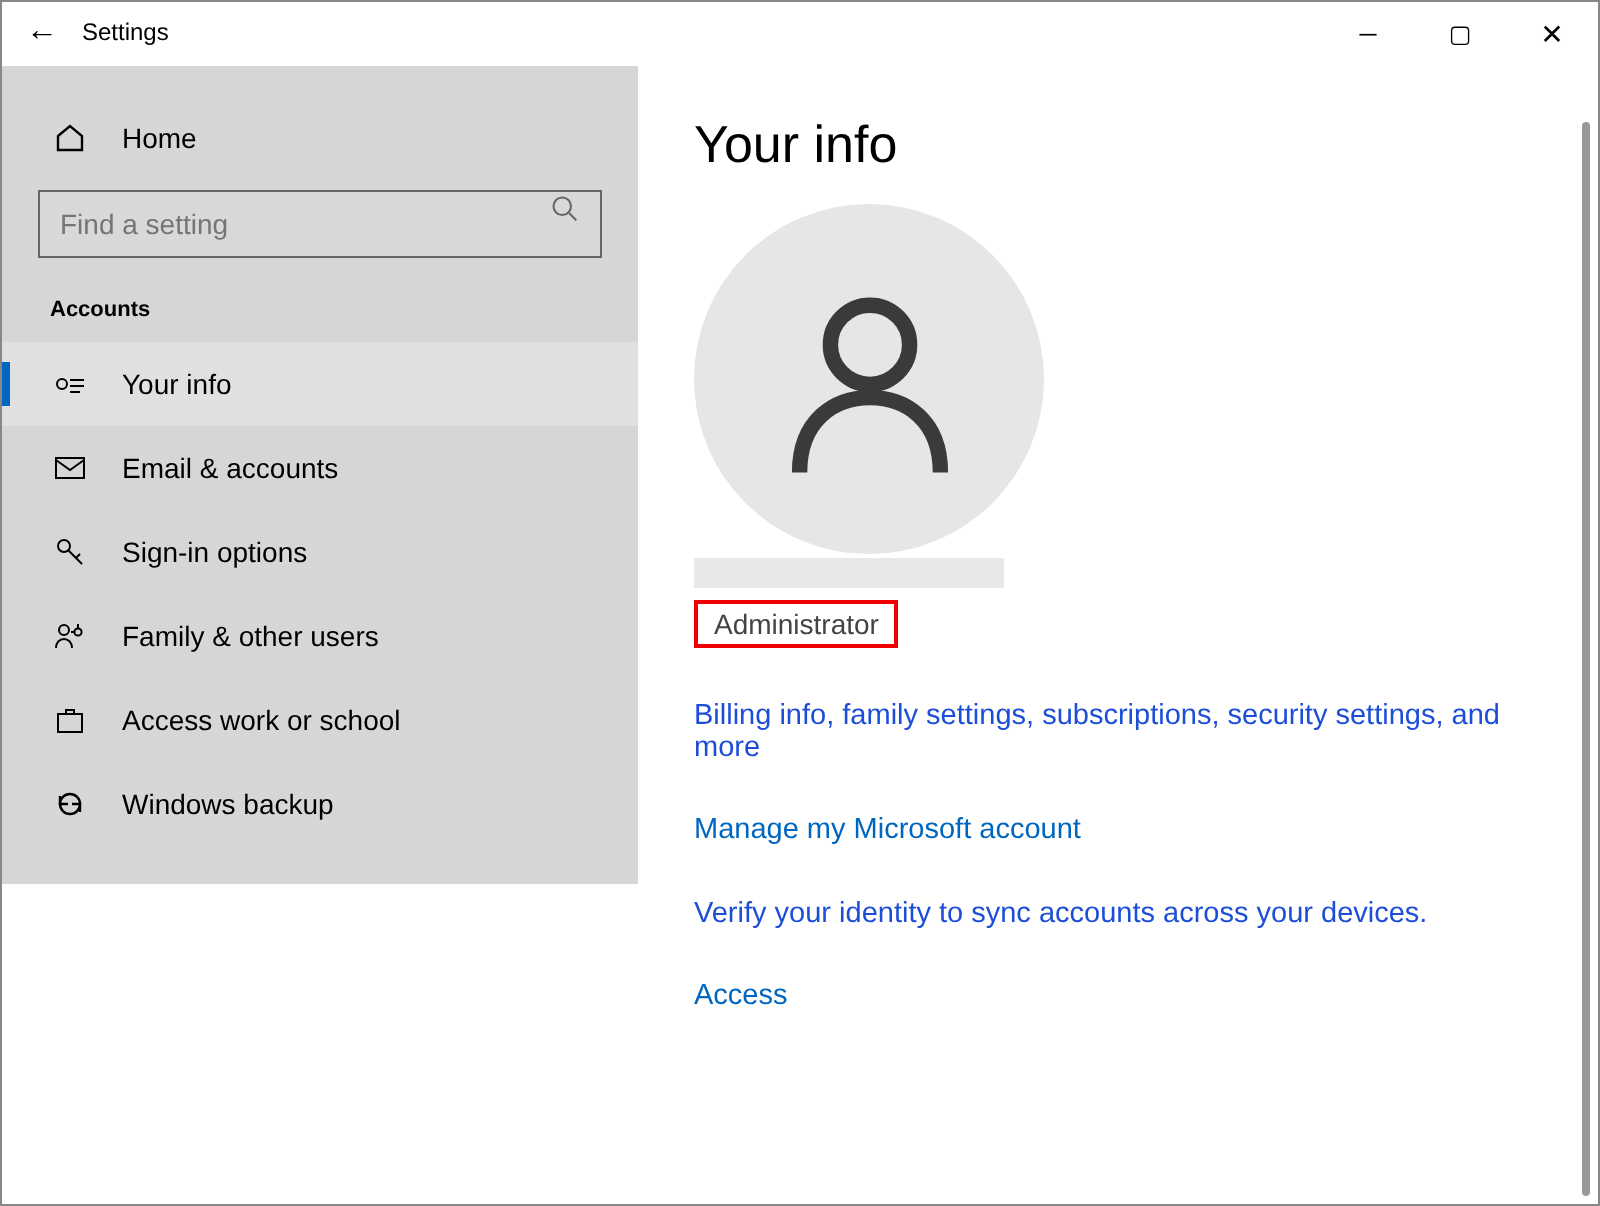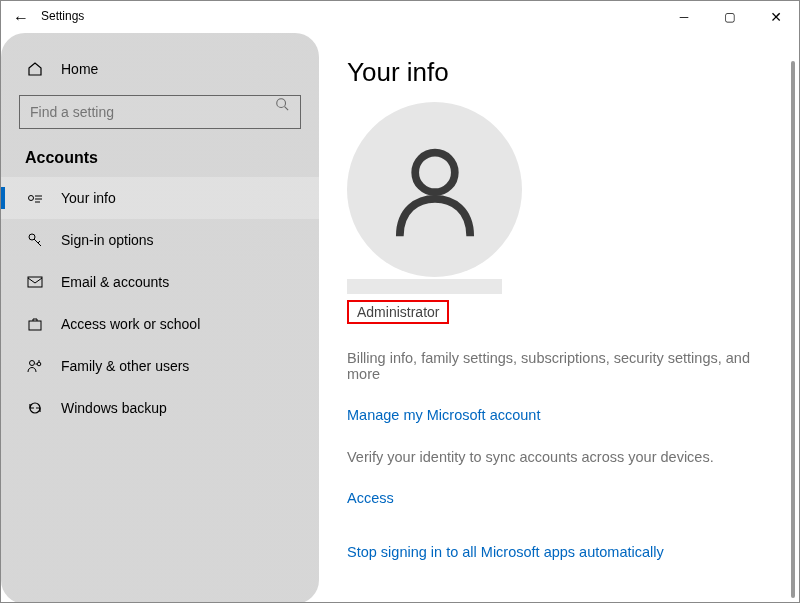--- a/index.html
+++ b/index.html
@@ -6,38 +6,38 @@
     body { width: 800px; height: 603px; overflow: hidden; background: #fff; border: 1px solid #888; position: relative; }
 
     .title-bar { position: absolute; top: 0; left: 0; right: 0; height: 32px; display: flex; align-items: center; justify-content: flex-end; }
     .title-left { position: absolute; left: 12px; top: 6px; display: flex; align-items: center; gap: 12px; color: #000; }
     .title-left .back { font-size: 16px; }
     .title-left .title-text { font-size: 12px; text-align: center; }
     .win-controls { display: flex; }
     .win-btn { width: 46px; height: 32px; display: flex; align-items: center; justify-content: center; font-size: 12px; color: #000; }
     .win-btn.close { font-size: 14px; }
 
-    .sidebar { position: absolute; top: 32px; left: 0; width: 318px; height: 571px; background: linear-gradient(rgba(200,200,200,0.55), rgba(200,200,200,0.55)), #e8e8e8; padding-top: 18px; border-radius: 24px; }
+    .sidebar { position: absolute; top: 32px; left: 0; width: 318px; height: 409px; background: linear-gradient(rgba(200,200,200,0.55), rgba(200,200,200,0.55)), #e8e8e8; padding-top: 18px; }
     .home-row { display: flex; align-items: center; gap: 18px; padding: 10px 26px; font-size: 14px; color: #000; }
     .search-wrap { margin: 8px 18px 2px 18px; }
     .search-box { display: flex; justify-content: space-between; border: 1px solid #666; height: 34px; padding: 0 10px; background: rgba(255,255,255,0.05); }
     .search-box input { border: none; outline: none; background: transparent; font-size: 14px; width: 85%; color: #555; }
-    .section-title { padding: 18px 24px 10px 24px; font-size: 16px; font-weight: 600; color: #000; }
+    .section-title { padding: 18px 24px 10px 24px; font-size: 11px; font-weight: 600; color: #000; }
     .nav-item { display: flex; align-items: center; gap: 18px; padding: 13px 26px; font-size: 14px; color: #000; position: relative; }
     .nav-item.active::before { content: ""; position: absolute; left: 0; top: 10px; bottom: 10px; width: 4px; background: #0067c0; }
     .nav-item.active { background: rgba(255,255,255,0.25); }
     .icon { width: 16px; height: 16px; display: inline-flex; align-items: center; justify-content: center; color: #000; flex-shrink: 0; }
 
     .content { position: absolute; top: 36px; left: 318px; right: 0; bottom: 0; padding: 20px 28px; overflow-y: auto; }
     .page-heading { font-size: 26px; font-weight: 400; margin-bottom: 14px; }
     .avatar { width: 175px; height: 175px; border-radius: 50%; background: #e6e6e6; display: flex; align-items: center; justify-content: center; }
     .user-name { font-size: 26px; font-weight: 600; margin-top: 14px; }
     .redact { width: 155px; height: 15px; background: #e8e8e8; margin-top: 2px; }
     .role-box { display: inline-block; border: 2px solid #e00; padding: 2px 8px; margin-top: 6px; font-size: 14px; color: #444; }
-    .body-text { font-size: 14.5px; color: #737373; margin-top: 26px; }
+    .body-text { font-size: 14.5px; color: #1d4ed8; margin-top: 26px; }
     .link { font-size: 14.5px; color: #0067c0; margin-top: 25px; cursor: pointer; }
     .scroll-hint { position: absolute; right: 4px; top: 60px; bottom: 4px; width: 4px; background: #999; border-radius: 2px; }
   </style>
 </head>
 <body>
 
 <div class="title-bar">
   <div class="title-left">
     <span class="back">←</span>
     <span class="title-text">Settings</span>
@@ -81,58 +81,58 @@
           <line x1="8" y1="9" x2="15" y2="9"></line>
           <line x1="8" y1="12" x2="13" y2="12"></line>
         </svg>
     </span>
     <span>Your info</span>
   </div>
 
   <div class="nav-item">
     <span class="icon">
       <svg viewBox="0 0 16 16" width="16" height="16" fill="none" stroke="currentColor" stroke-width="1">
-          <circle cx="5" cy="5" r="3"></circle>
-          <path d="M7 7 L14 14 M11 11 L13 9"></path>
-        </svg>
-    </span>
-    <span>Sign-in options</span>
-  </div>
-
-  <div class="nav-item">
-    <span class="icon">
-      <svg viewBox="0 0 16 16" width="16" height="16" fill="none" stroke="currentColor" stroke-width="1">
           <rect x="1" y="3" width="14" height="10"></rect>
           <path d="M1 4 L8 9 L15 4"></path>
         </svg>
     </span>
     <span>Email &amp; accounts</span>
   </div>
 
   <div class="nav-item">
     <span class="icon">
       <svg viewBox="0 0 16 16" width="16" height="16" fill="none" stroke="currentColor" stroke-width="1">
-          <rect x="2" y="5" width="12" height="9"></rect>
-          <path d="M6 5 V3 H10 V5"></path>
+          <circle cx="5" cy="5" r="3"></circle>
+          <path d="M7 7 L14 14 M11 11 L13 9"></path>
         </svg>
     </span>
-    <span>Access work or school</span>
+    <span>Sign-in options</span>
   </div>
 
   <div class="nav-item">
     <span class="icon">
       <svg viewBox="0 0 16 16" width="16" height="16" fill="none" stroke="currentColor" stroke-width="1">
           <circle cx="5" cy="5" r="2.5"></circle>
           <path d="M1 14 C1 11 3 9.5 5 9.5 C7 9.5 9 11 9 14"></path>
           <circle cx="12" cy="6" r="1.8"></circle>
           <line x1="12" y1="2" x2="12" y2="4"></line>
           <line x1="10" y1="6" x2="8.5" y2="6"></line>
         </svg>
     </span>
     <span>Family &amp; other users</span>
+  </div>
+
+  <div class="nav-item">
+    <span class="icon">
+      <svg viewBox="0 0 16 16" width="16" height="16" fill="none" stroke="currentColor" stroke-width="1">
+          <rect x="2" y="5" width="12" height="9"></rect>
+          <path d="M6 5 V3 H10 V5"></path>
+        </svg>
+    </span>
+    <span>Access work or school</span>
   </div>
 
   <div class="nav-item">
     <span class="icon">
       <svg viewBox="0 0 16 16" width="16" height="16" fill="none" stroke="currentColor" stroke-width="1.2">
           <path d="M3 8 A5 5 0 0 1 13 8 M13 8 A5 5 0 0 1 3 8"></path>
           <path d="M3 4 V8 H7 M13 12 V8 H9"></path>
         </svg>
     </span>
     <span>Windows backup</span>
@@ -151,16 +151,15 @@
 
   <div class="redact"></div>
   <span class="role-box">Administrator</span>
 
   <div class="body-text">Billing info, family settings, subscriptions, security settings, and more</div>
   <div class="link">Manage my Microsoft account</div>
 
   <div class="body-text">Verify your identity to sync accounts across your devices.</div>
   <div class="link">Access</div>
 
-  <div class="link" style="margin-top:38px;">Stop signing in to all Microsoft apps automatically</div>
 </div>
 
 <div class="scroll-hint"></div>
 
 </body></html>

